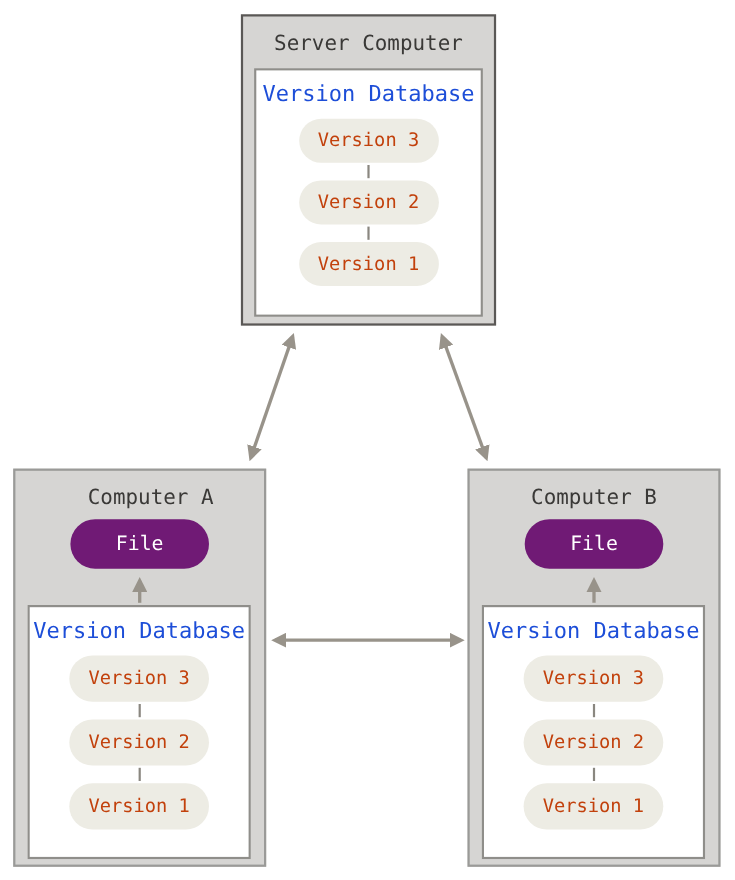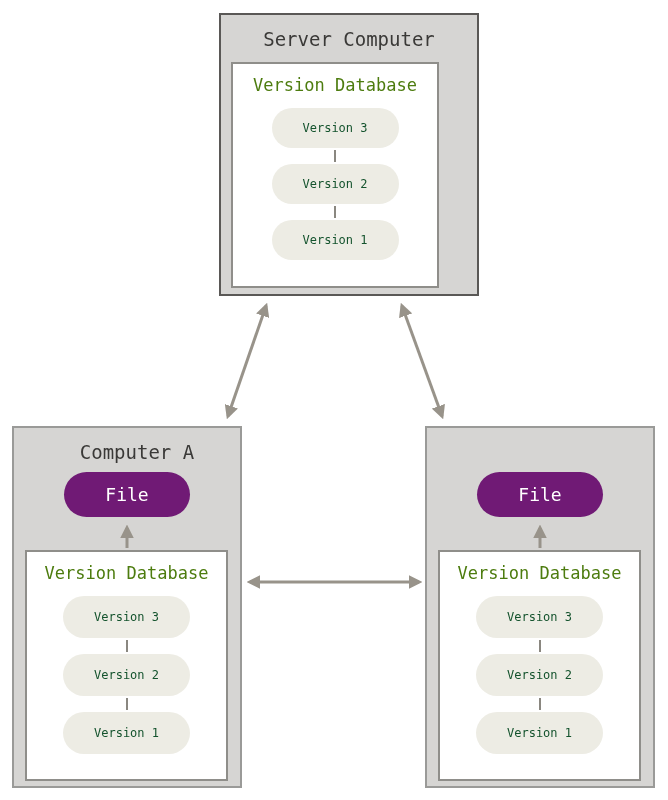--- a/index.html
+++ b/index.html
@@ -17,21 +17,21 @@
   }
 
   
   .machine {
     position: absolute;
     background: #d6d5d3;
     box-sizing: border-box;
   }
   .server {
     left: 219px; top: 13px;
-    width: 260px; height: 283px;
+    width: 232px; height: 283px;
     border: 2px solid #5a5856;
   }
   .computer {
     top: 426px;
     width: 230px; height: 362px;
     border: 2px solid #9a9a98;
   }
   .computer-a { left: 12px; padding-left: 20px; }
   .computer-b { left: 425px; }
 
@@ -56,32 +56,32 @@
   }
   .server .db-box {
     left: 10px; top: 47px;
     width: 208px; height: 226px;
   }
   .computer .db-box {
     left: 11px; top: 122px;
     width: 203px; height: 231px;
   }
   .db-label {
-    font-size: 17px;
-    color: #4d7c0f;
+    font-size: 20px;
+    color: #1d4ed8;
     line-height: 18px;
     margin-bottom: 14px;
     white-space: nowrap;
   }
 
   
   .pill {
     background: #edece4;
-    color: #14532d;
-    font-size: 12px;
+    color: #c2410c;
+    font-size: 17px;
     display: flex;
     align-items: center;
     justify-content: center;
     white-space: nowrap;
     flex: none;
   }
   .server .pill   { width: 127px; height: 40px; border-radius: 20px; }
   .computer .pill { width: 127px; height: 42px; border-radius: 21px; }
   .conn {
     width: 2px;
@@ -155,20 +155,21 @@
       <div class="db-label">Version Database</div>
       <div class="pill">Version 3</div>
       <div class="conn"></div>
       <div class="pill">Version 2</div>
       <div class="conn"></div>
       <div class="pill">Version 1</div>
     </div>
   </div>
 
   <div class="machine computer computer-b">
+    <div class="machine-title">Computer B</div>
     <div class="file-pill">File</div>
     <div class="db-box">
       <div class="db-label">Version Database</div>
       <div class="pill">Version 3</div>
       <div class="conn"></div>
       <div class="pill">Version 2</div>
       <div class="conn"></div>
       <div class="pill">Version 1</div>
     </div>
   </div>

